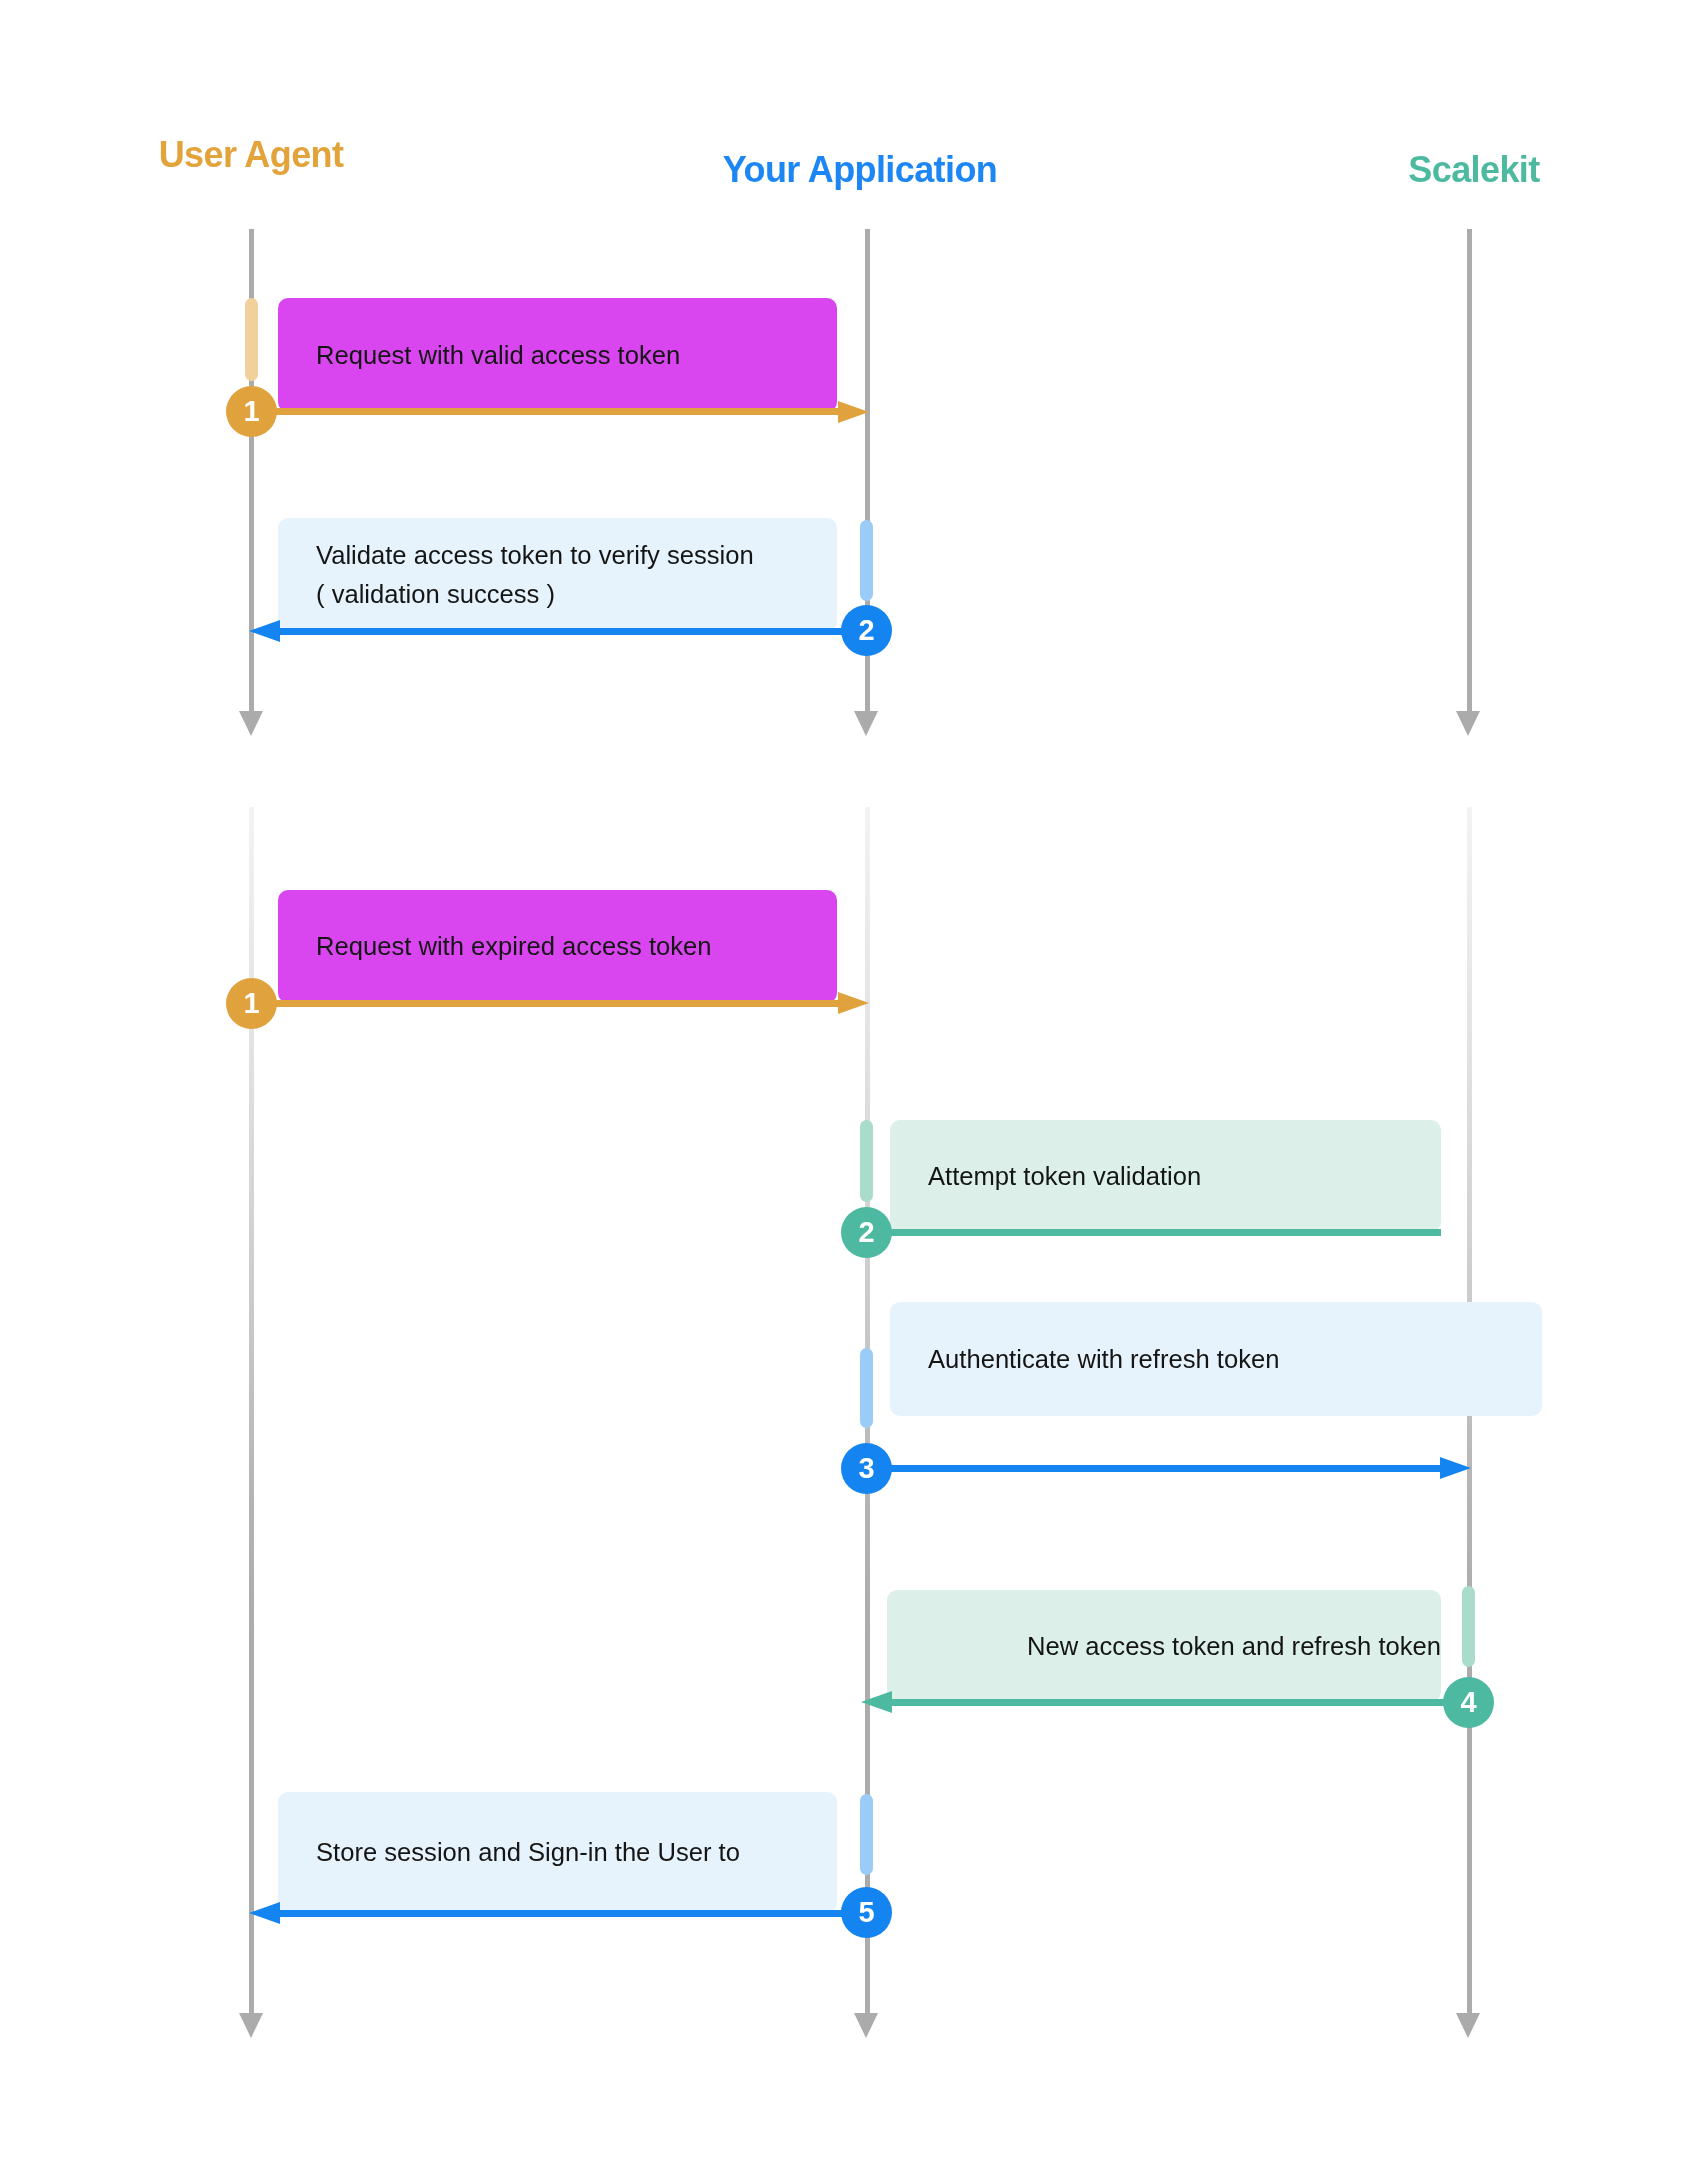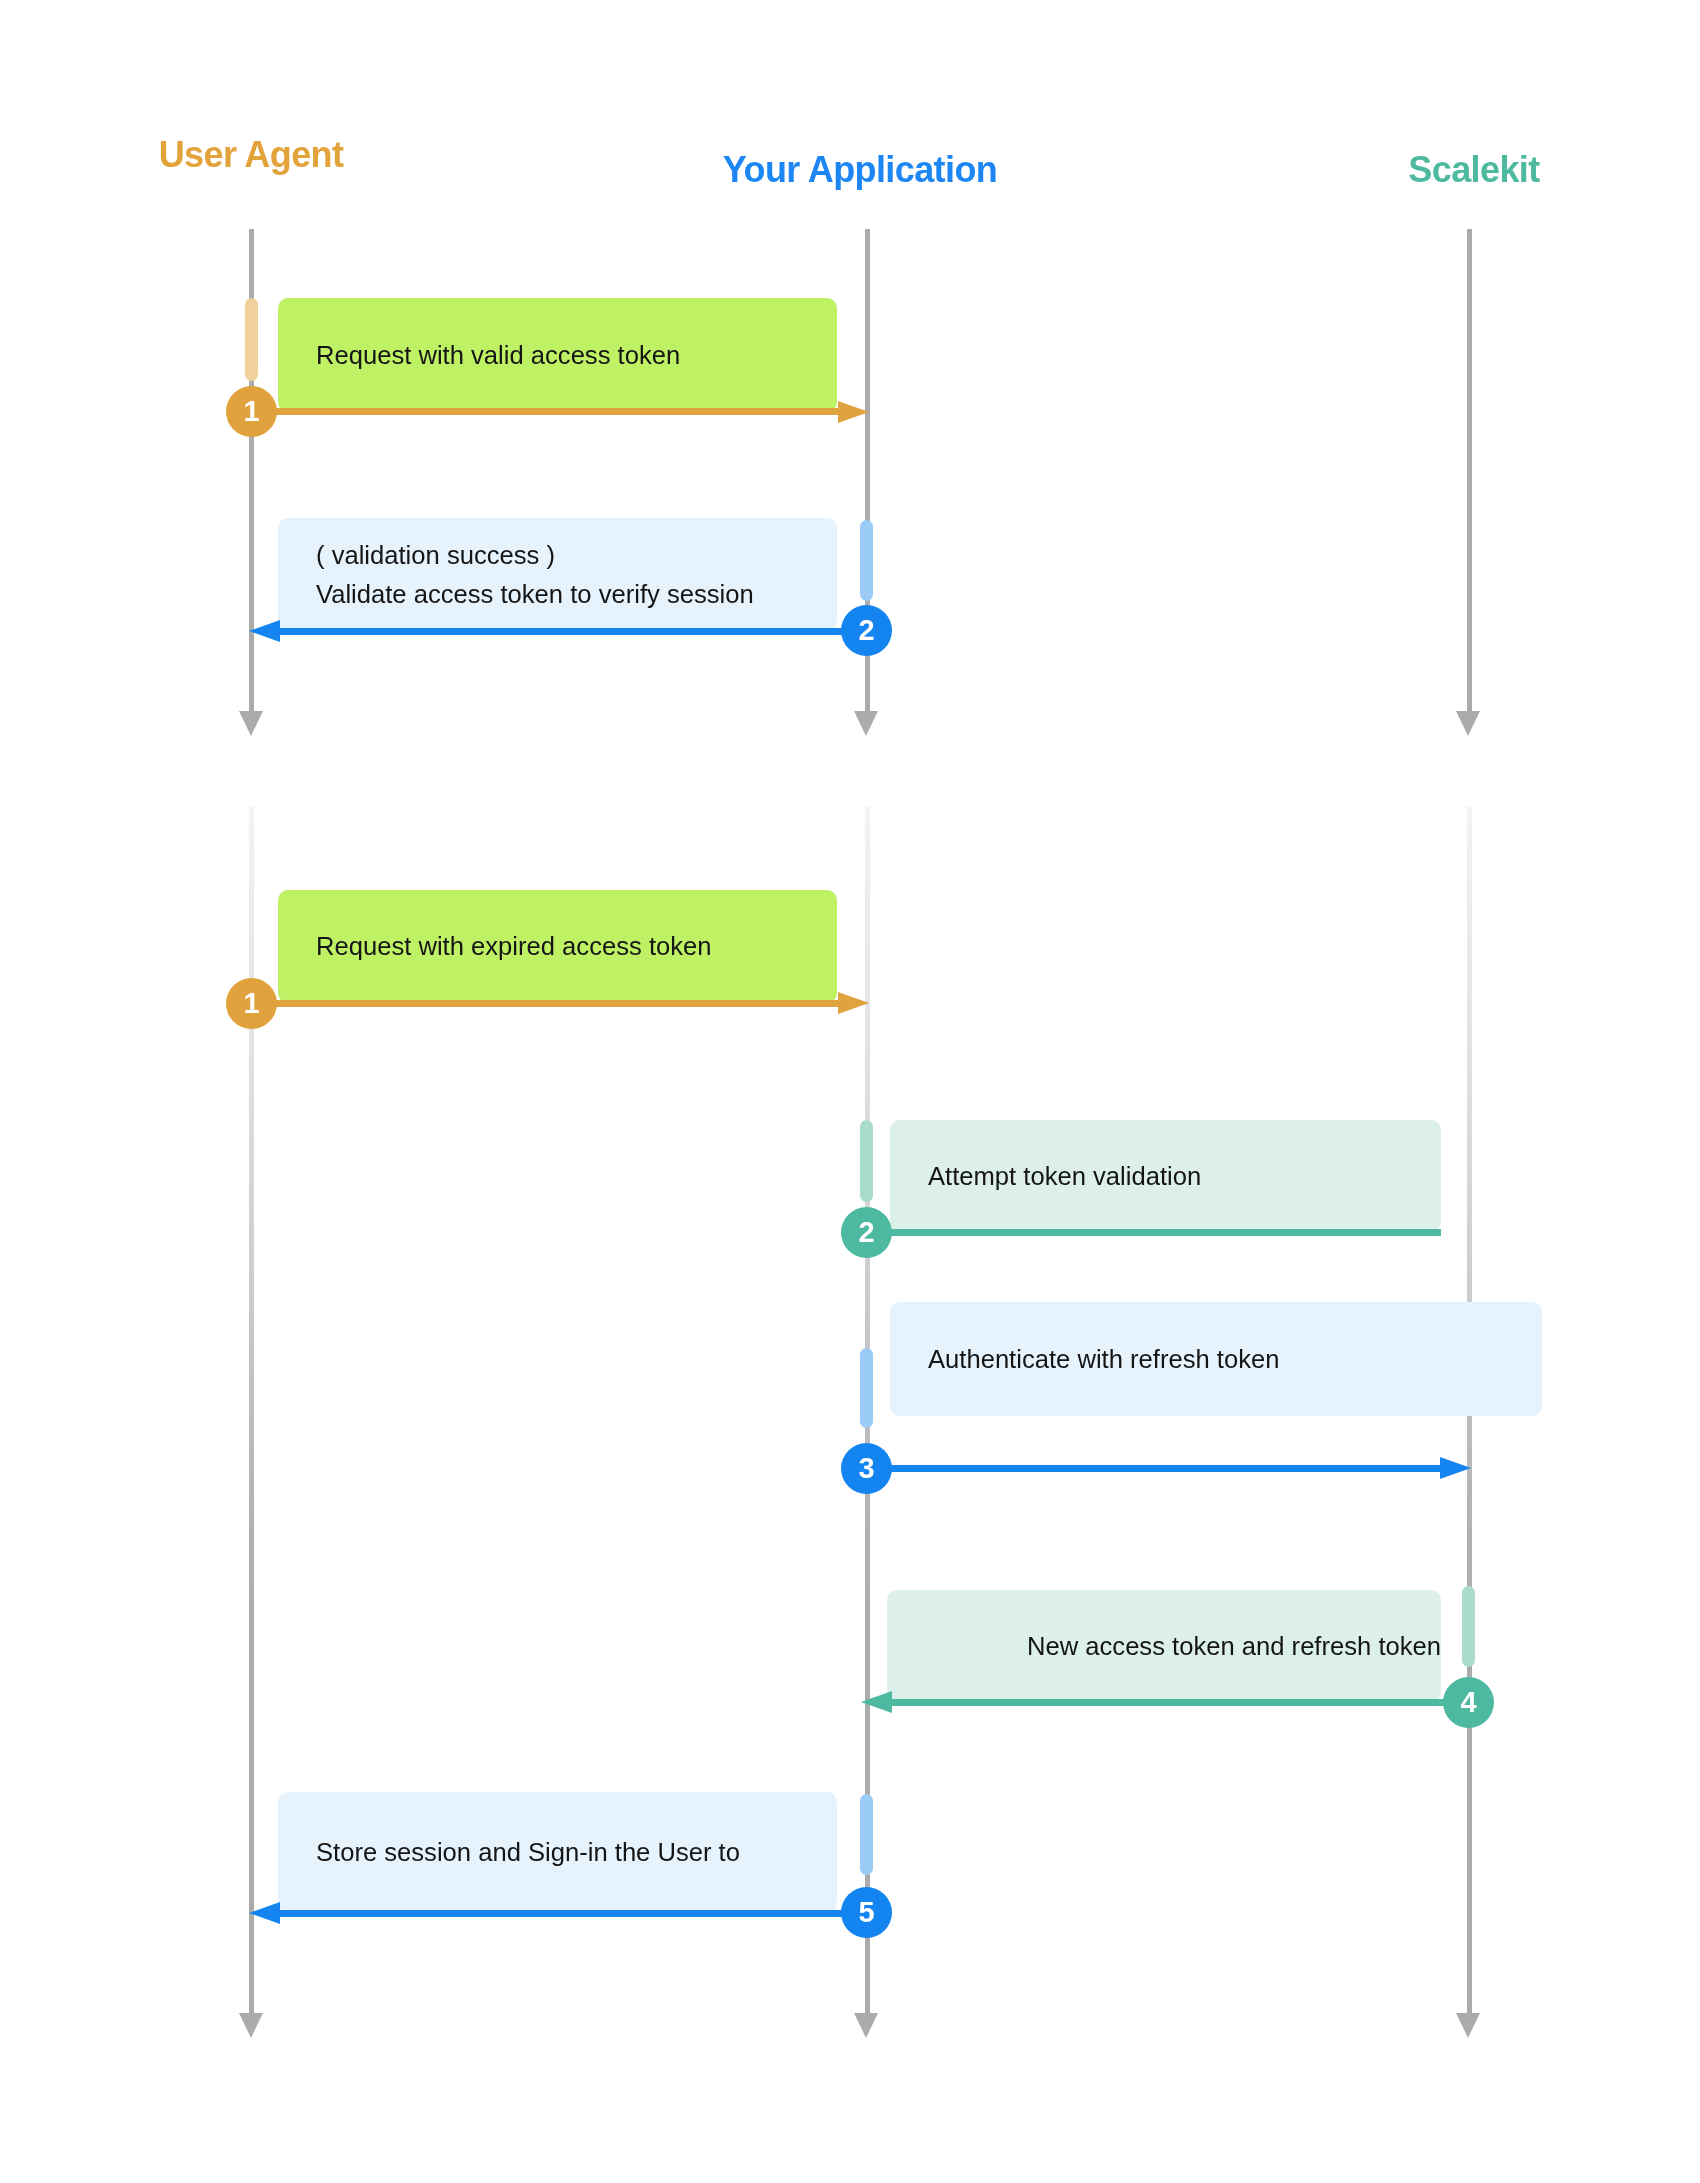--- a/index.html
+++ b/index.html
@@ -19,21 +19,21 @@
 
   
   .activation{position:absolute;width:13.4px;border-radius:6.7px;}
   .act-orange{background:#F1D09B;}
   .act-blue{background:#9BCCF8;}
   .act-teal{background:#AADCCB;}
 
   
   .msg-box{position:absolute;border-radius:10px;display:flex;flex-direction:column;justify-content:center;padding-left:38px;box-sizing:border-box;font-size:25.6px;line-height:1.5;color:#151515;}
   .msg-box span{white-space:nowrap;}
-  .box-beige{background:#bef264;}
+  .box-beige{background:#d946ef;}
   .box-blue{background:#E6F2FC;}
   .box-teal{background:#DCF0E9;}
 
   
   .msg-line{position:absolute;height:6.7px;}
   .line-orange{background:#E0A23C;}
   .line-blue{background:#1485F0;}
   .line-teal{background:#4CB9A0;}
   .head{position:absolute;width:0;height:0;border-top:11px solid transparent;border-bottom:11px solid transparent;}
   .head-right-orange{border-left:31px solid #E0A23C;}
@@ -68,22 +68,22 @@
     <span>Request with valid access token</span>
   </div>
   <div class="msg-line line-orange" style="left:251px;top:408px;width:588px;"></div>
   <div class="head head-right-orange" style="left:838px;top:401px;"></div>
   <div class="step-circle circ-orange" style="left:226px;top:386px;">
     <span>1</span>
   </div>
 
   <div class="activation act-blue" style="left:860px;top:520px;height:81px;"></div>
   <div class="msg-box box-blue" style="left:278px;top:518px;width:559px;height:113px;">
+    <span>Validate access token to verify session</span>
     <span>( validation success )</span>
-    <span>Validate access token to verify session</span>
   </div>
   <div class="head head-left-blue" style="left:249px;top:620px;"></div>
   <div class="msg-line line-blue" style="left:280px;top:628px;width:586px;"></div>
   <div class="step-circle circ-blue" style="left:841px;top:605px;">
     <span>2</span>
   </div>
 
   <div class="lifeline faded" style="left:249px;top:807px;height:1206px;"></div>
   <div class="lifeline-arrowhead" style="left:239px;top:2013px;"></div>
   <div class="lifeline faded" style="left:865px;top:807px;height:1206px;"></div>

